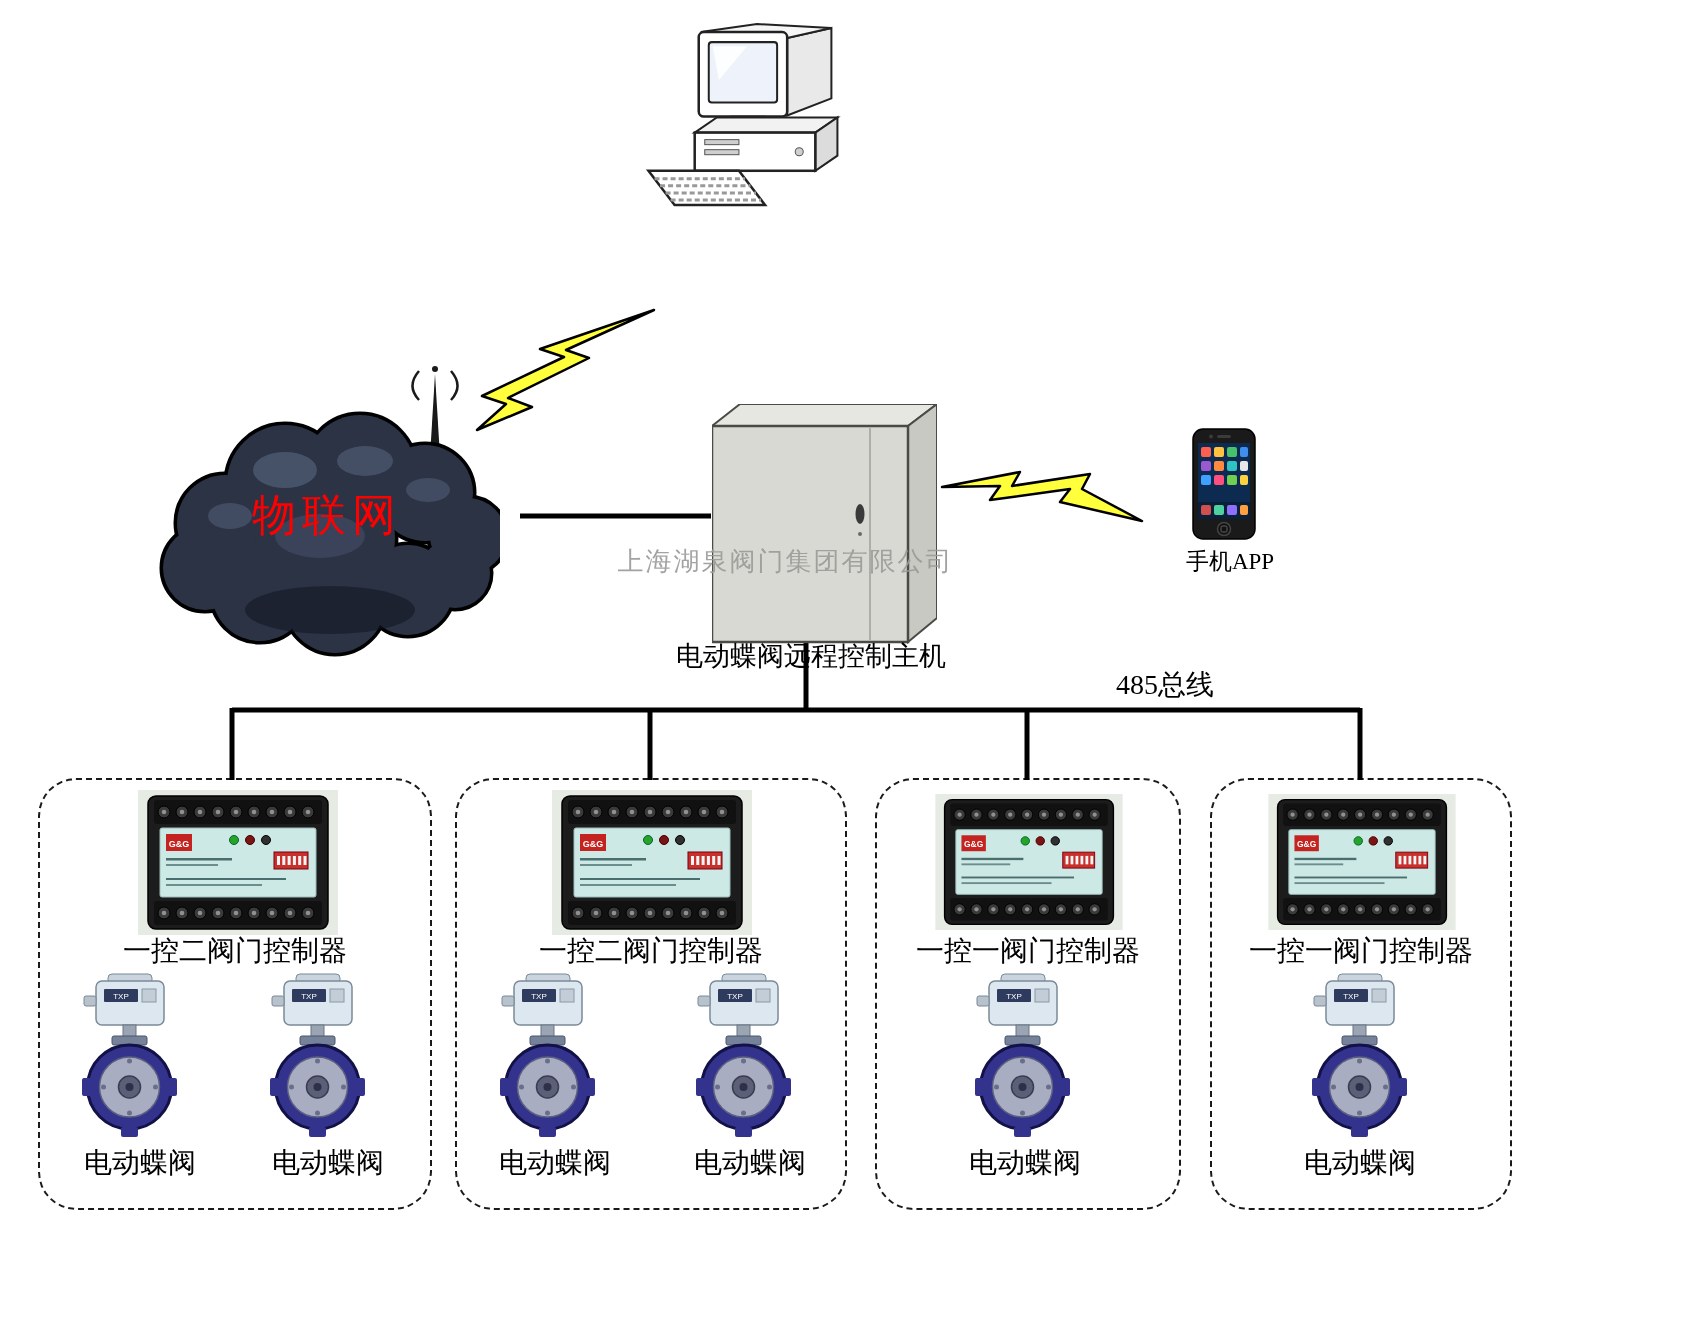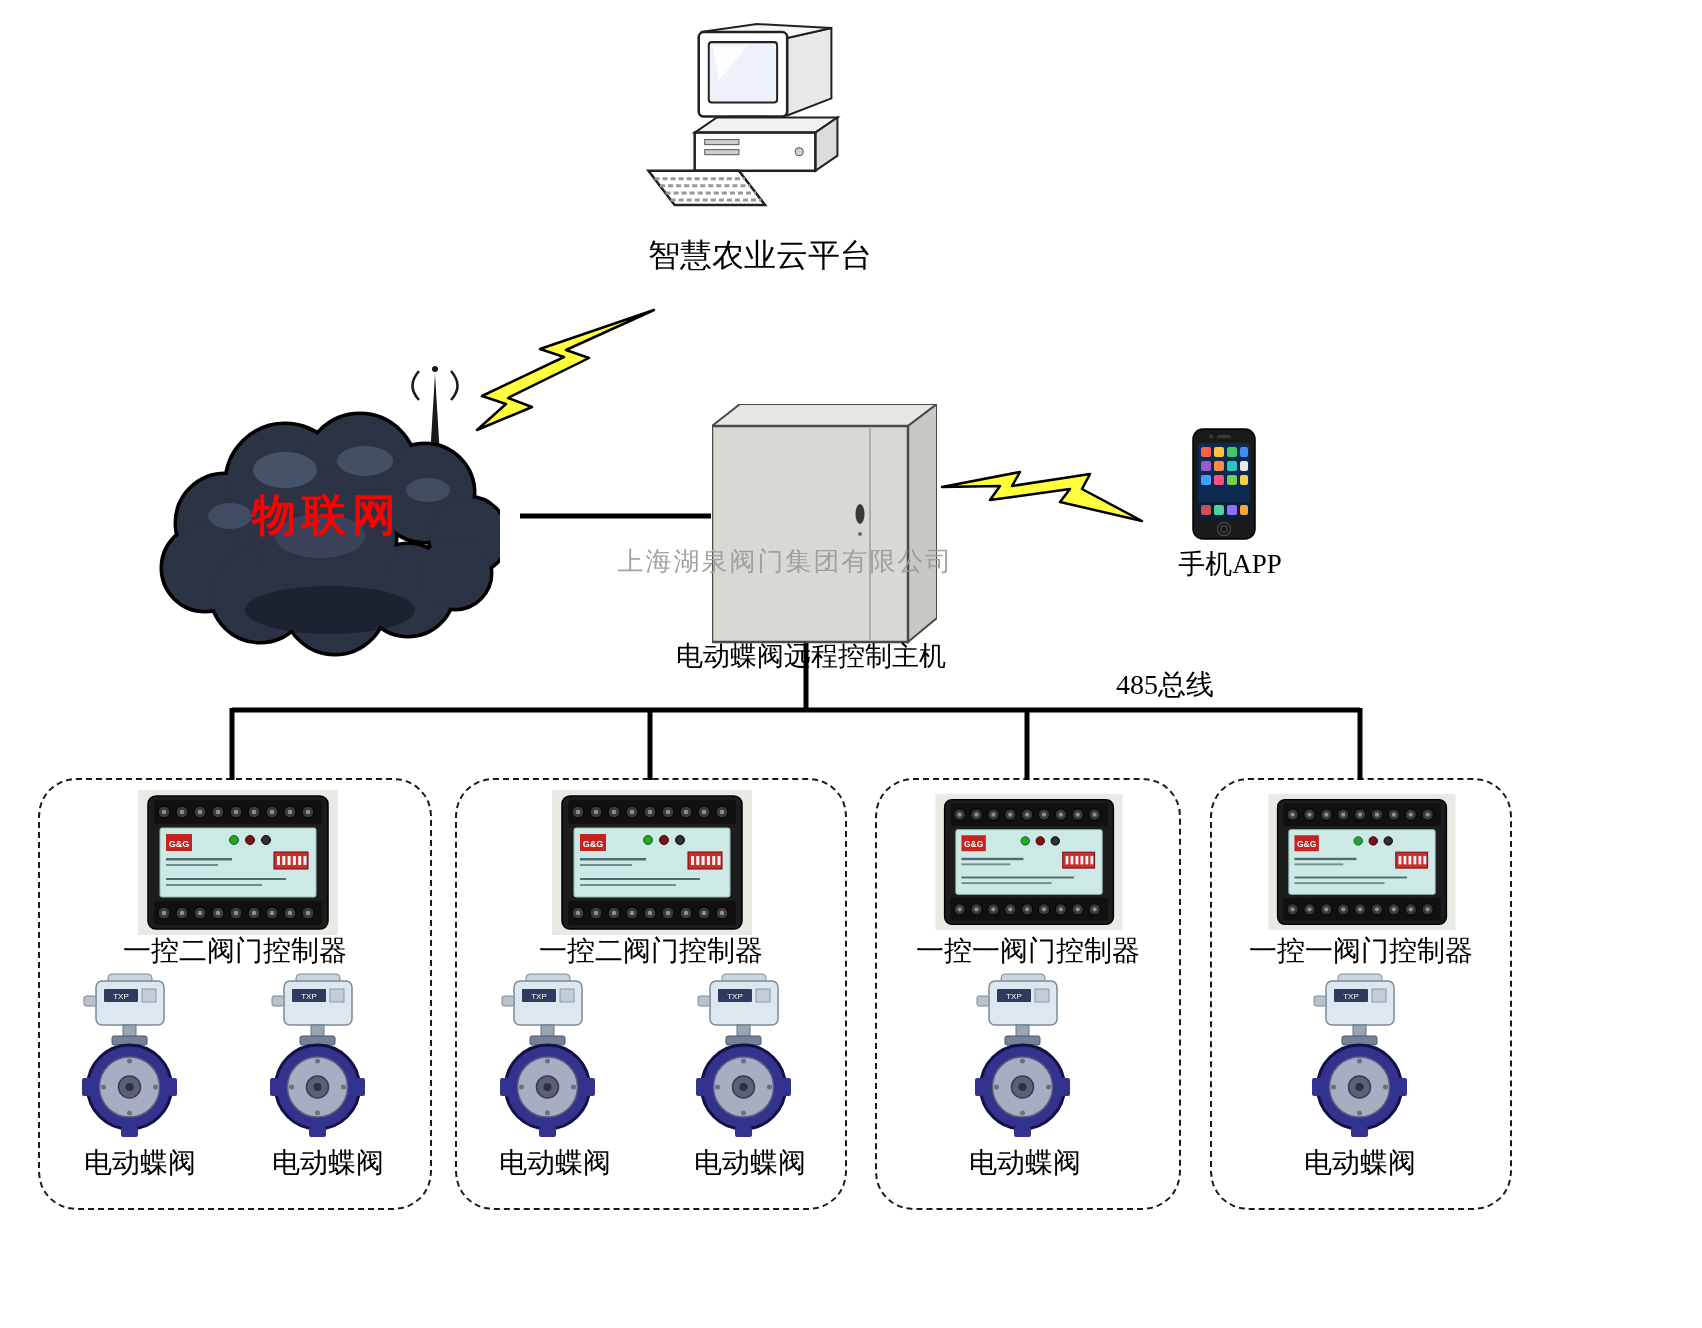--- a/index.html
+++ b/index.html
@@ -12,21 +12,21 @@
   .stage { position:relative; width:1702px; height:1328px; background:#fff; overflow:hidden; }
   .abs { position:absolute; }
   .label { position:absolute; text-align:center; color:#000; line-height:1.2; }
   .dashed-box {
     position:absolute;
     border:2px dashed #1a1a1a;
     border-radius:38px;
     background:transparent;
   }
   .watermark { color:#9a9a98; opacity:0.9; letter-spacing:2px; }
-  .cloud-word { font-weight:bold; letter-spacing:6px; }
+  .cloud-word { font-weight:normal; letter-spacing:6px; }
   svg text { font-family:"Liberation Sans","DejaVu Sans",sans-serif; }
 </style>
 </head>
 <body>
 
 <div class="stage">
 
   <svg width="0" height="0" style="position:absolute" aria-hidden="true">
     <defs>
 
@@ -236,37 +236,36 @@
       <line x1="1027" y1="708" x2="1027" y2="780"></line>
       <line x1="1360" y1="708" x2="1360" y2="780"></line>
     </g>
     <polygon points="654,310 566,350 589,358 508,398 532,407 477,430 506,404 482,396 564,357 540,349" fill="#ffff3c" stroke="#000" stroke-width="2.5" stroke-linejoin="round"></polygon>
     <polygon points="942,487 1020,472 1012,486 1090,474 1082,489 1142,521 1060,502 1070,489 990,500 1000,486" fill="#ffff3c" stroke="#000" stroke-width="2.5" stroke-linejoin="round"></polygon>
   </svg>
 
   <svg class="abs" style="left:638px;top:18px;z-index:2" width="232" height="196" viewBox="0 0 230 195">
     <use href="#sym-computer"></use>
   </svg>
-  <div class="label" style="left:600px;top:236px;width:320px;font-size:32px;z-index:3">智慧农业云平台</div>
 
   <svg class="abs" style="left:150px;top:358px;z-index:2" width="350" height="300" viewBox="0 0 350 300">
     <use href="#sym-cloud"></use>
   </svg>
   <div class="label cloud-word" style="left:232px;top:490px;width:190px;font-size:44px;color:#ff0000;z-index:3">物联网</div>
 
   <svg class="abs" style="left:712px;top:404px;z-index:2" width="225" height="240" viewBox="0 0 225 240">
     <use href="#sym-cabinet"></use>
   </svg>
   <div class="label" style="left:646px;top:640px;width:330px;font-size:27px;z-index:3">电动蝶阀远程控制主机</div>
   <div class="label watermark" style="left:608px;top:546px;width:355px;font-size:26px;z-index:4">上海湖泉阀门集团有限公司</div>
 
   <svg class="abs" style="left:1192px;top:428px;z-index:2" width="64" height="112" viewBox="0 0 64 112">
     <use href="#sym-phone"></use>
   </svg>
-  <div class="label" style="left:1145px;top:548px;width:170px;font-size:27px;z-index:3">手机APP</div>
+  <div class="label" style="left:1145px;top:548px;width:170px;font-size:23px;z-index:3">手机APP</div>
 
   <div class="label" style="left:1085px;top:668px;width:160px;font-size:28px;z-index:3">485总线</div>
 
   <div class="dashed-box" style="left:38px;top:778px;width:394px;height:432px;z-index:0"></div>
   <svg class="abs" style="left:138px;top:790px;z-index:2" width="200" height="145" viewBox="0 0 200 145">
     <use href="#sym-controller"></use>
   </svg>
   <div class="label" style="left:38px;top:934px;width:394px;font-size:28px;z-index:3">一控二阀门控制器</div>
   <svg class="abs" style="left:82px;top:972px;z-index:2" width="95" height="168" viewBox="0 0 95 168">
     <use href="#sym-valve"></use>

